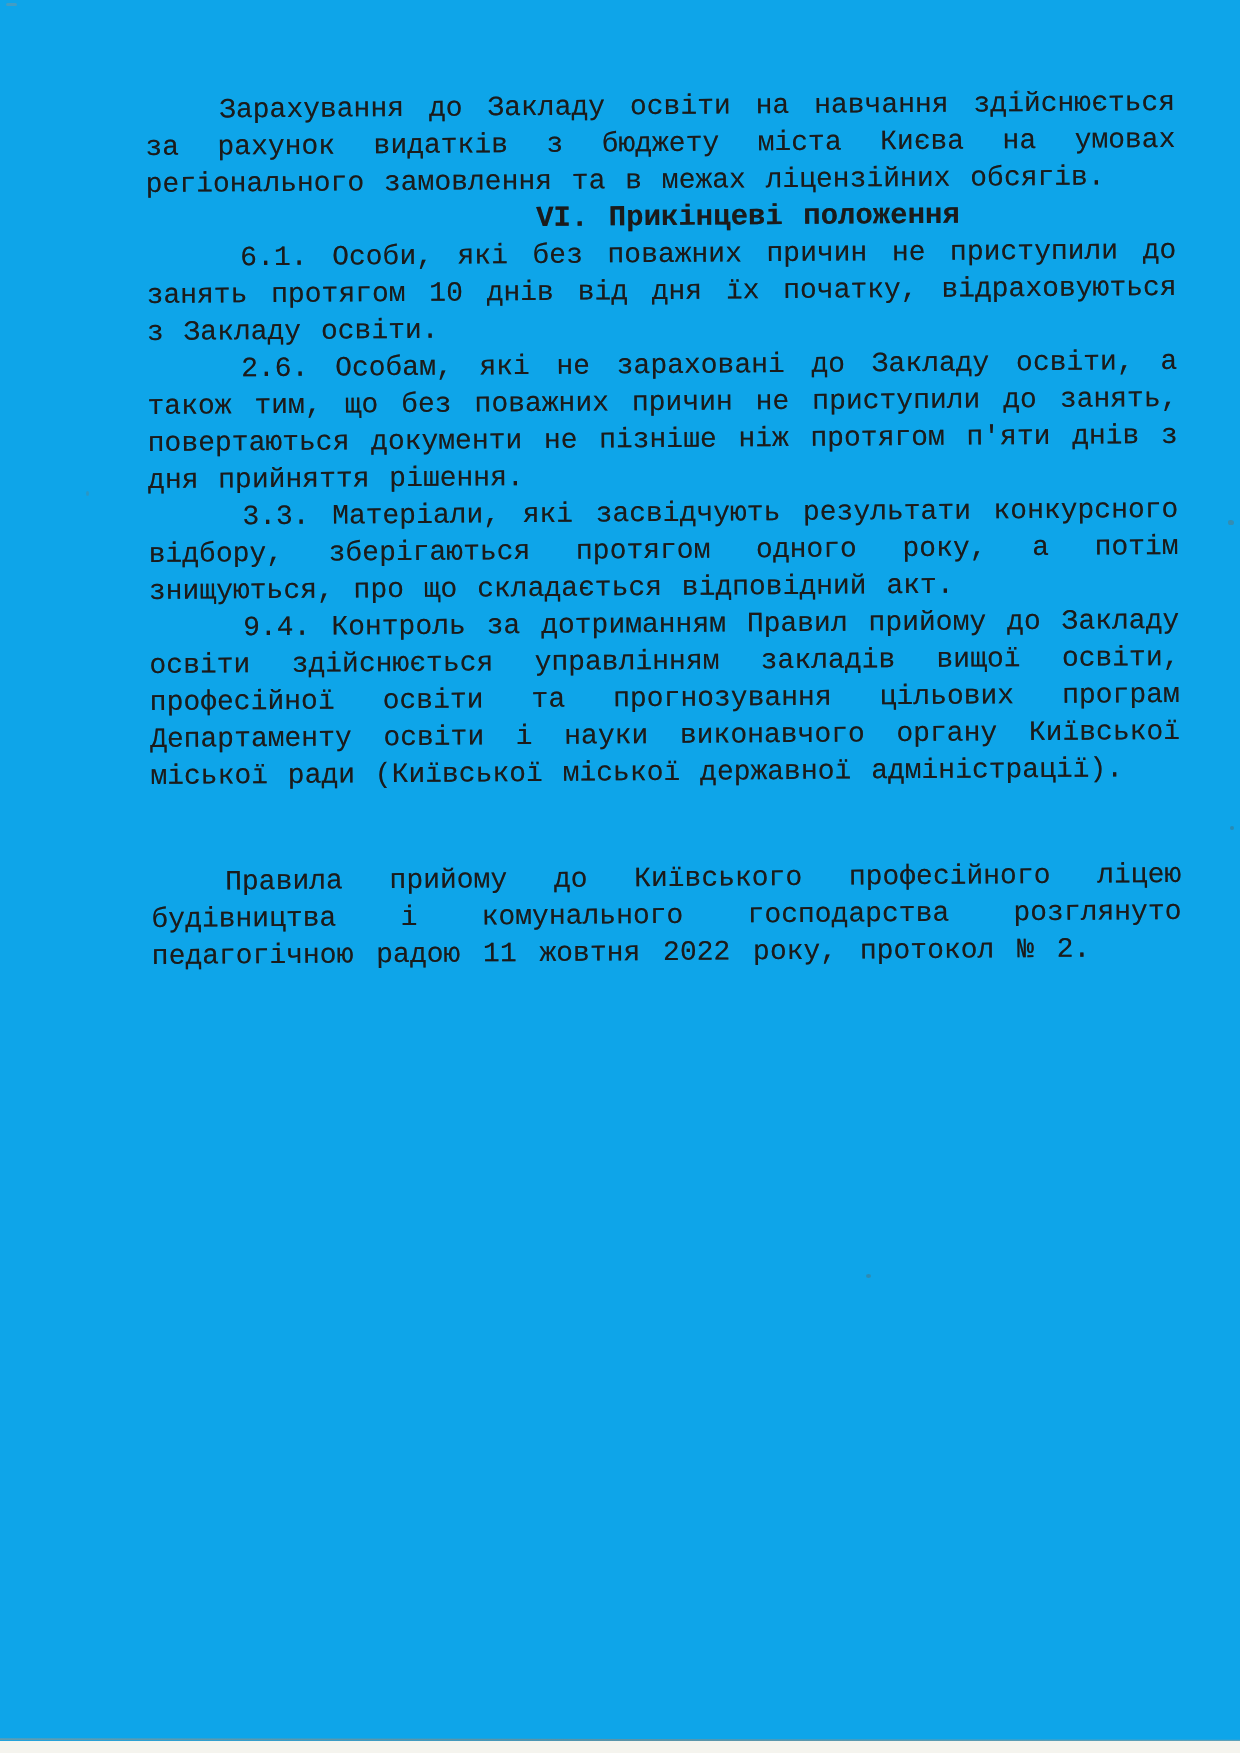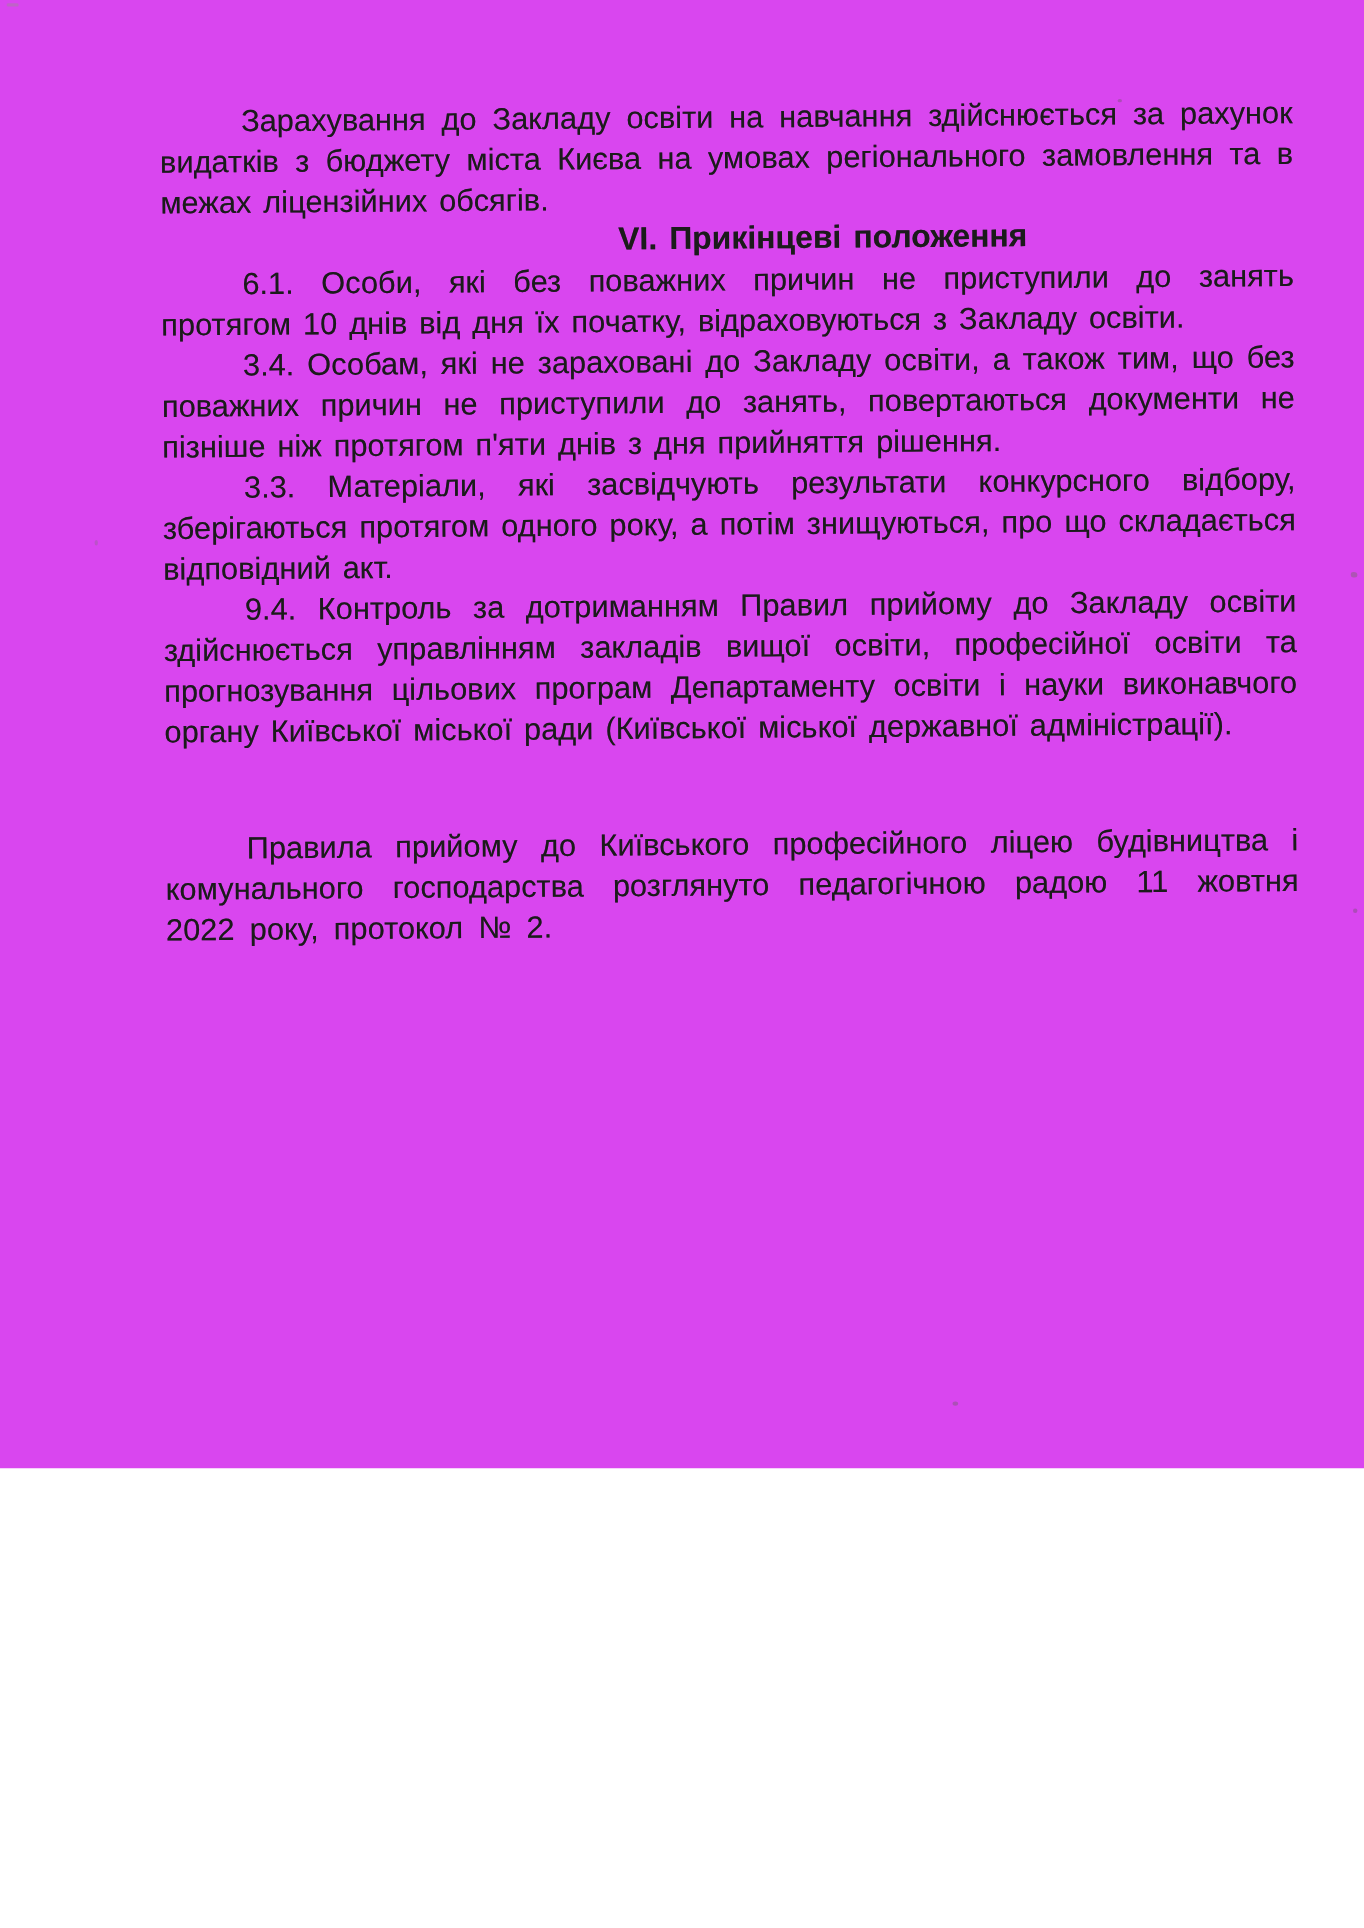--- a/index.html
+++ b/index.html
@@ -3,24 +3,24 @@
 <meta charset="utf-8">
 <style>
   html, body {
     margin: 0;
     padding: 0;
     background: #ffffff;
   }
   .page {
     position: relative;
     width: 1240px;
-    height: 1335px;
-    background: #d946ef;
+    height: 1753px;
+    background: #0ea5e9;
     overflow: hidden;
-    font-family: Liberation Sans, sans-serif;
+    font-family: Liberation Mono, monospace;
     color: #1b1b1b;
   }
   .content {
     position: absolute;
     left: 145px;
     top: 92px;
     width: 1030px;
     transform: rotate(-0.45deg);
     transform-origin: 0 0;
     font-size: 28px;
@@ -40,20 +40,21 @@
     font-weight: bold;
     font-size: 29px;
     transform: translateX(50px);
   }
   .closing {
     margin-top: 69px !important;
     word-spacing: 6px;
   }
   .clause-number {
     white-space: nowrap;
+    margin-left: 20px;
   }
   
   .bottom-edge-line {
     position: absolute;
     left: -4px;
     top: 1739px;
     width: 1250px;
     height: 2px;
     background: linear-gradient(90deg,
       rgba(158,150,134,0.55),
@@ -87,21 +88,21 @@
 <div class="page">
 
   <div class="content">
 
     <p>Зарахування до Закладу освіти на навчання здійснюється за рахунок видатків з бюджету міста Києва на умовах регіонального замовлення та в межах ліцензійних обсягів.</p>
 
     <p class="section-heading">VI. Прикінцеві положення</p>
 
     <p><span class="clause-number">6.1.</span> <span>Особи, які без поважних причин не приступили до занять протягом 10 днів від дня їх початку, відраховуються з Закладу освіти.</span></p>
 
-    <p><span class="clause-number">3.4.</span> <span>Особам, які не зараховані до Закладу освіти, а також тим, що без поважних причин не приступили до занять, повертаються документи не пізніше ніж протягом п'яти днів з дня прийняття рішення.</span></p>
+    <p><span class="clause-number">2.6.</span> <span>Особам, які не зараховані до Закладу освіти, а також тим, що без поважних причин не приступили до занять, повертаються документи не пізніше ніж протягом п'яти днів з дня прийняття рішення.</span></p>
 
     <p><span class="clause-number">3.3.</span> <span>Матеріали, які засвідчують результати конкурсного відбору, зберігаються протягом одного  року, а потім знищуються, про що складається відповідний акт.</span></p>
 
     <p><span class="clause-number">9.4.</span> <span>Контроль за дотриманням Правил прийому до Закладу освіти здійснюється управлінням закладів  вищої освіти, професійної освіти та прогнозування цільових програм Департаменту освіти і науки виконавчого органу Київської міської ради (Київської міської державної адміністрації).</span></p>
 
     <p class="closing">Правила прийому до Київського професійного ліцею будівництва і комунального господарства розглянуто педагогічною радою 11 жовтня 2022 року, протокол № 2.</p>
 
   </div>
 
   <div class="speck s1"></div>

